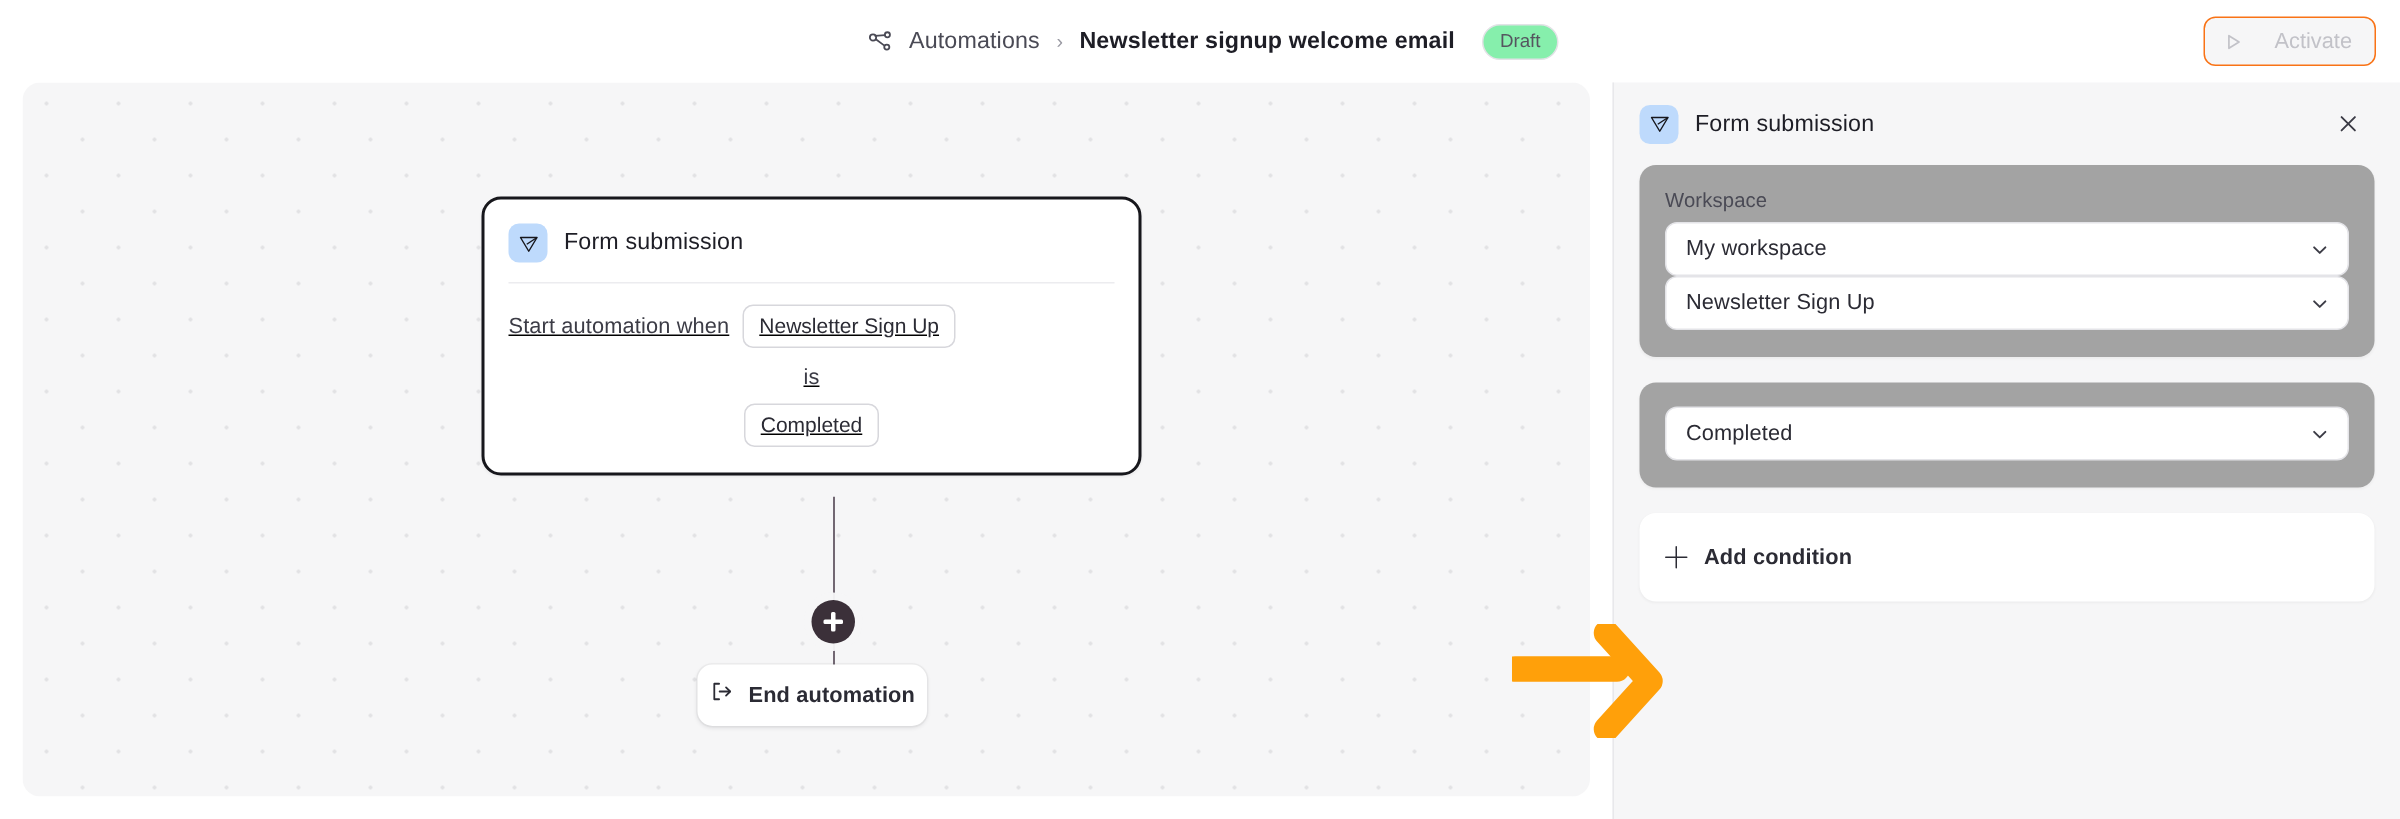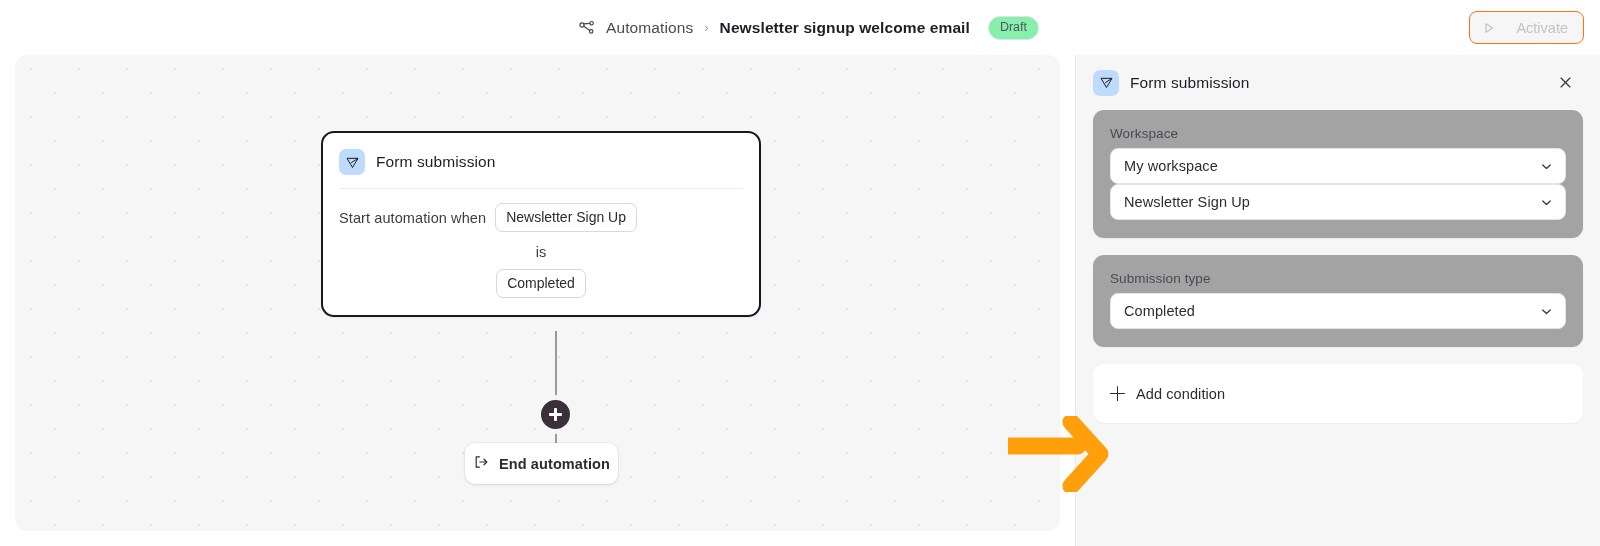--- a/index.html
+++ b/index.html
@@ -70,21 +70,21 @@
     padding:14px 16px 17px;
     box-shadow:0 1px 2px rgba(0,0,0,.05);
   }
   .node-head { display:flex; align-items:center; gap:11px; padding:2px 0 13px; }
   .node-icon {
     width:26px; height:26px; border-radius:7px; background:#bedafc;
     display:flex; align-items:center; justify-content:center; flex:0 0 auto;
   }
   .node-title { font-size:15.5px; color:#1e1e26; font-weight:400; letter-spacing:.1px; }
   .node-divider { height:1px; background:#ececef; margin:0 0 14px; }
-  .node-row { display:flex; align-items:center; flex-wrap:wrap; gap:9px; margin-bottom:12px; }
+  .node-row { display:flex; align-items:center; flex-wrap:wrap; gap:9px; margin-bottom:12px;text-decoration:underline; }
   .node-row:last-child { margin-bottom:0;flex-direction:column; }
   .node-text { font-size:14.5px; color:#3c3c46; letter-spacing:.1px; }
   .pill {
     border:1px solid #d7d7dc; border-radius:7px;
     padding:5px 10px 6px;
     font-size:14px; color:#2b2b34; background:#ffffff; line-height:1.15;
     cursor:pointer;
   }
 
   
@@ -148,20 +148,21 @@
     display:flex; align-items:center; padding:0 11px 0 13px;
     cursor:pointer;
   }
   .select-value { font-size:14.5px; color:#2b2b34; letter-spacing:.1px; }
   .select-caret { margin-left:auto; display:flex; }
   .add-card {
     background:#ffffff; border-radius:11px;
     height:59px; display:flex; align-items:center; padding:0 17px;
     box-shadow:0 1px 2px rgba(20,20,30,.045);
     cursor:pointer;
+    font-weight:bold;
   }
   .add-plus { position:relative; width:15px; height:15px; margin-right:11px; flex:0 0 auto; }
   .add-plus::before, .add-plus::after {
     content:""; position:absolute; background:#2b2b34; border-radius:1px;
   }
   .add-plus::before { left:0; top:6.6px; width:15px; height:1.7px; }
   .add-plus::after  { top:0; left:6.6px; height:15px; width:1.7px; }
   .add-label { font-size:14.5px; color:#2b2b34; letter-spacing:.1px; }
 
   
@@ -276,21 +277,20 @@
           <span class="select-value">Newsletter Sign Up</span>
           <span class="select-caret">
             <svg viewBox="0 0 16 16" width="15" height="15" fill="none" stroke="#3c3c46" stroke-width="1.4" stroke-linecap="round" stroke-linejoin="round">
               <path d="M4 6.3 L8 10.2 L12 6.3"></path>
             </svg>
           </span>
         </div>
       </div>
 
       <div class="card">
-        <div class="field-label">Submission type</div>
         <div class="select">
           <span class="select-value">Completed</span>
           <span class="select-caret">
             <svg viewBox="0 0 16 16" width="15" height="15" fill="none" stroke="#3c3c46" stroke-width="1.4" stroke-linecap="round" stroke-linejoin="round">
               <path d="M4 6.3 L8 10.2 L12 6.3"></path>
             </svg>
           </span>
         </div>
       </div>
 

